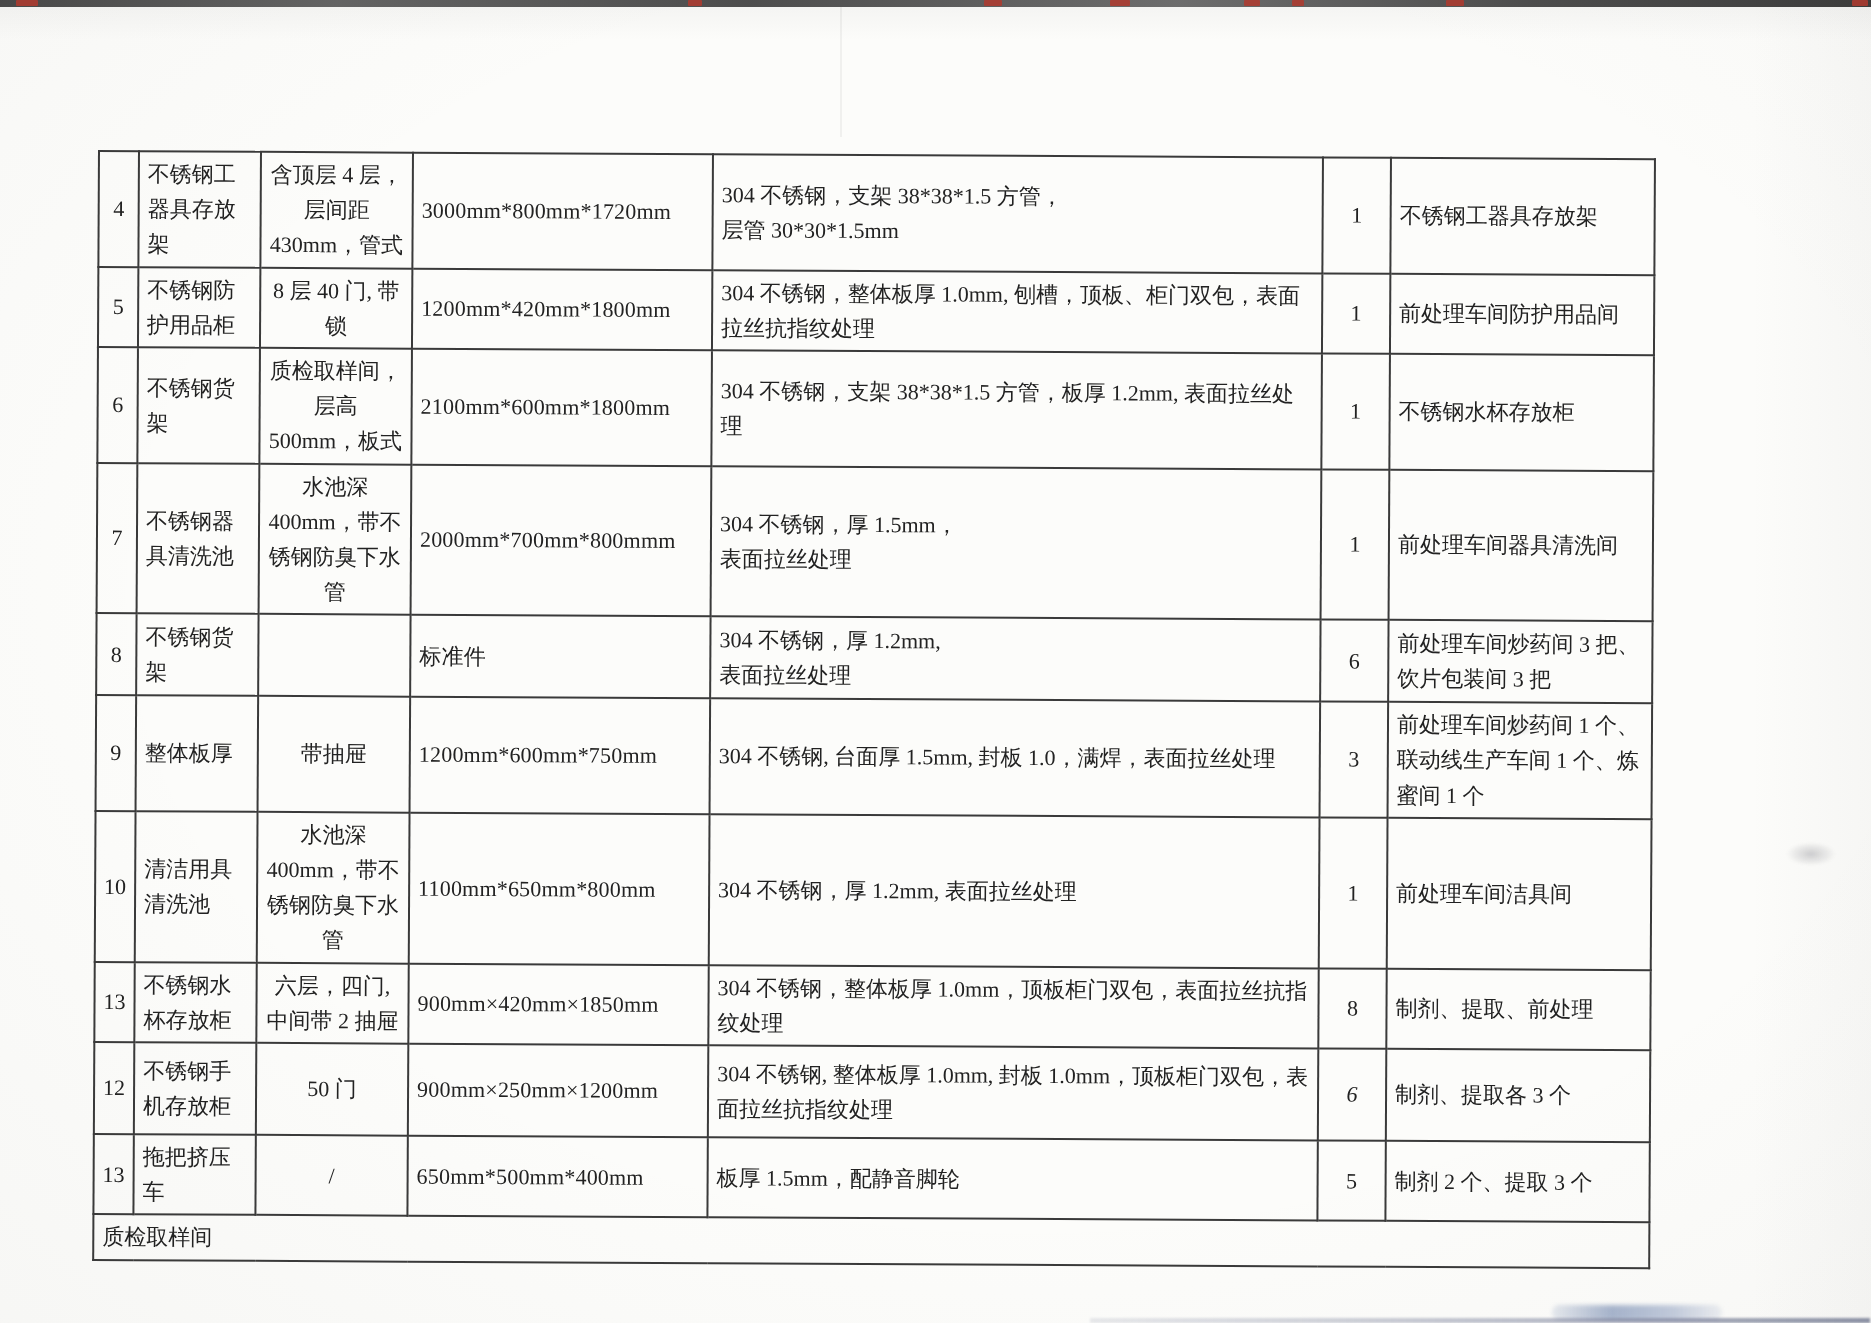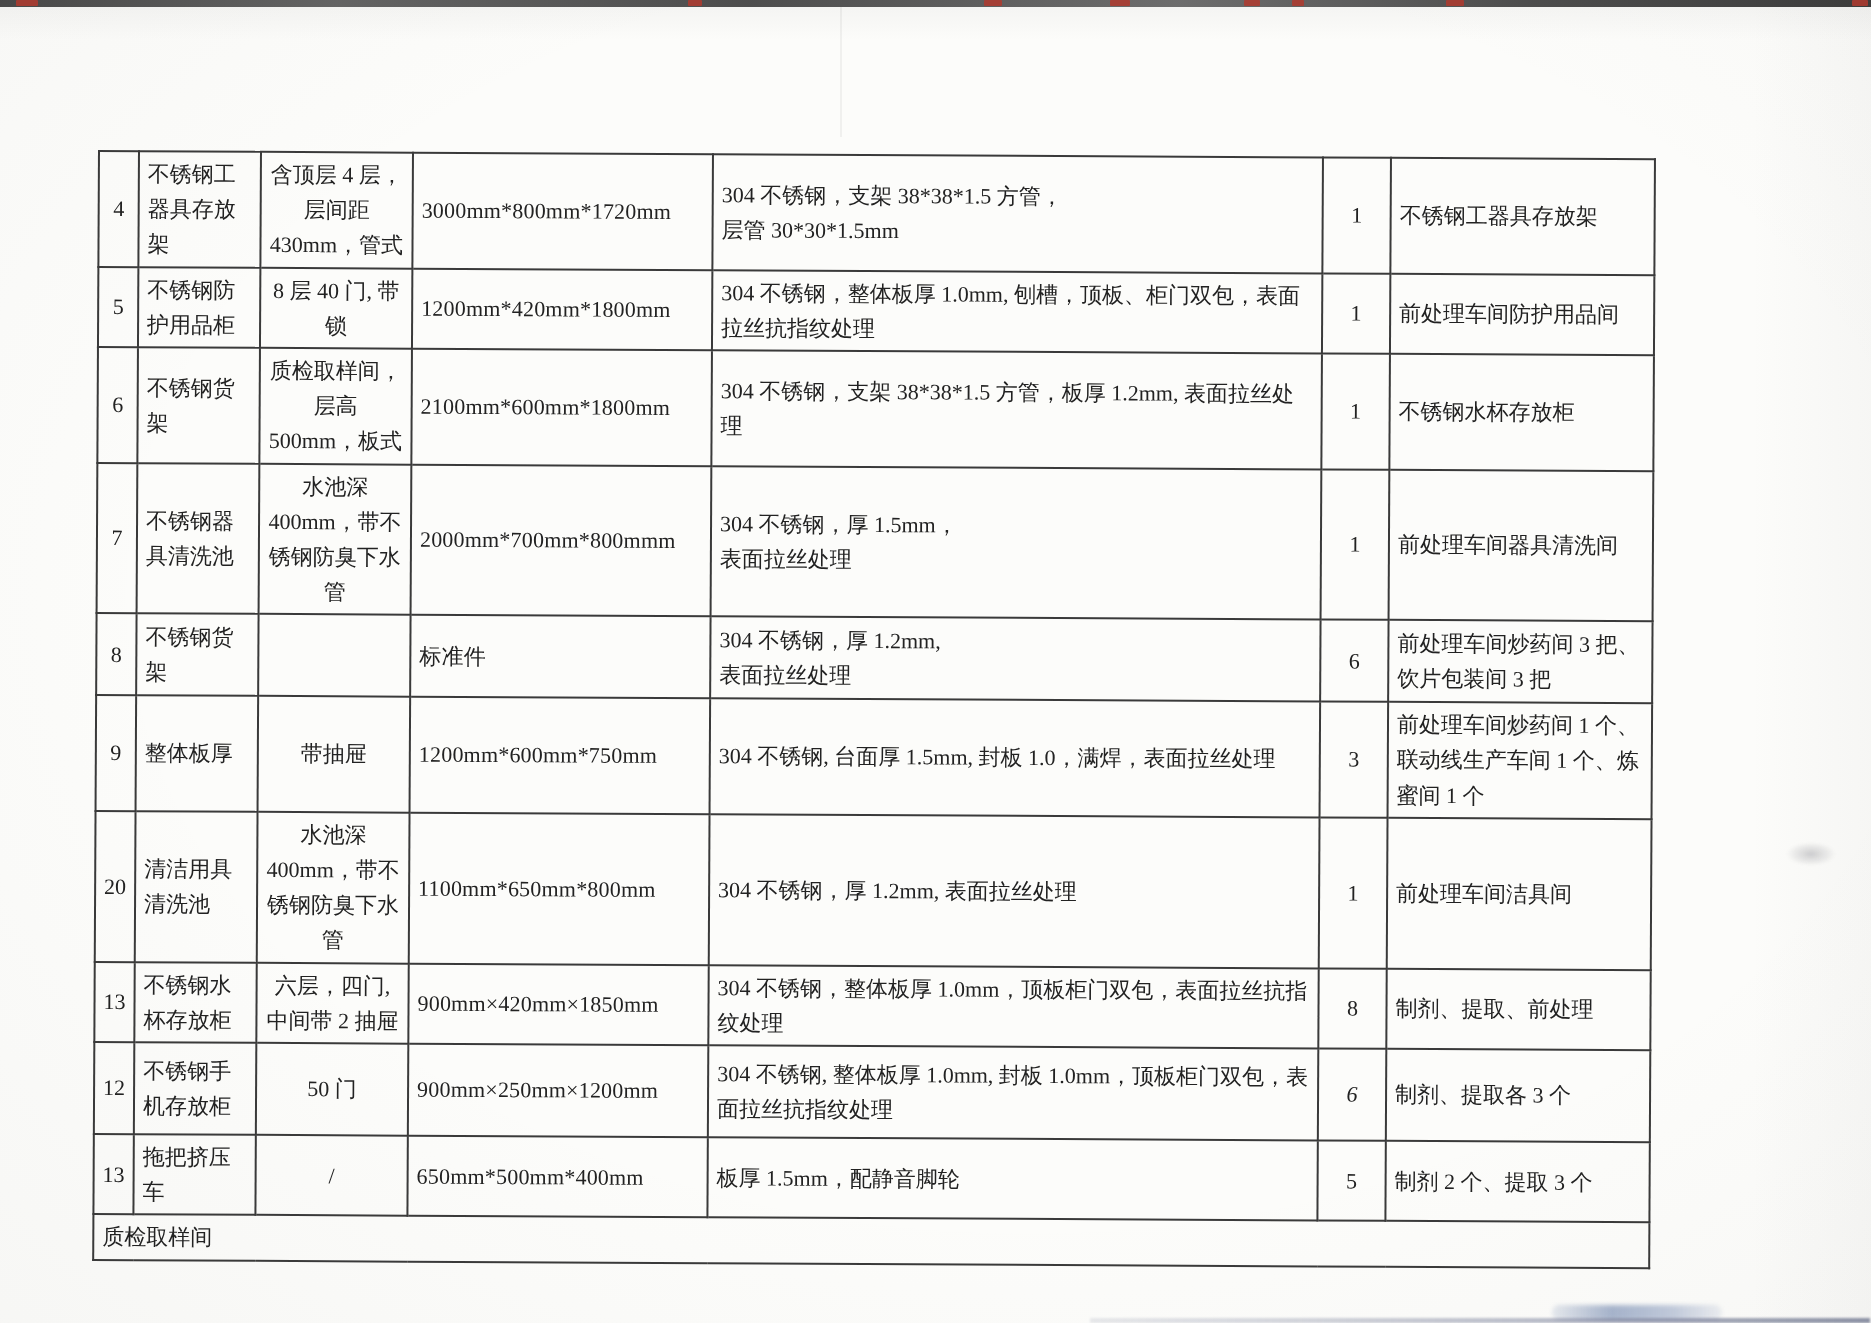--- a/index.html
+++ b/index.html
@@ -154,21 +154,21 @@
       <tr style="height:111px">
         <td class="c-no">9</td>
         <td class="c-name">整体板厚</td>
         <td class="c-spec">带抽屉</td>
         <td class="c-size">1200mm*600mm*750mm</td>
         <td class="c-desc">304 不锈钢, 台面厚 1.5mm, 封板 1.0，满焊，表面拉丝处理</td>
         <td class="c-qty">3</td>
         <td class="c-loc">前处理车间炒药间 1 个、联动线生产车间 1 个、炼蜜间 1 个</td>
       </tr>
       <tr style="height:110px">
-        <td class="c-no">20</td>
+        <td class="c-no">10</td>
         <td class="c-name">清洁用具清洗池</td>
         <td class="c-spec">水池深 400mm，带不锈钢防臭下水管</td>
         <td class="c-size">1100mm*650mm*800mm</td>
         <td class="c-desc">304 不锈钢，厚 1.2mm, 表面拉丝处理</td>
         <td class="c-qty">1</td>
         <td class="c-loc">前处理车间洁具间</td>
       </tr>
       <tr style="height:78px">
         <td class="c-no">13</td>
         <td class="c-name">不锈钢水杯存放柜</td>

